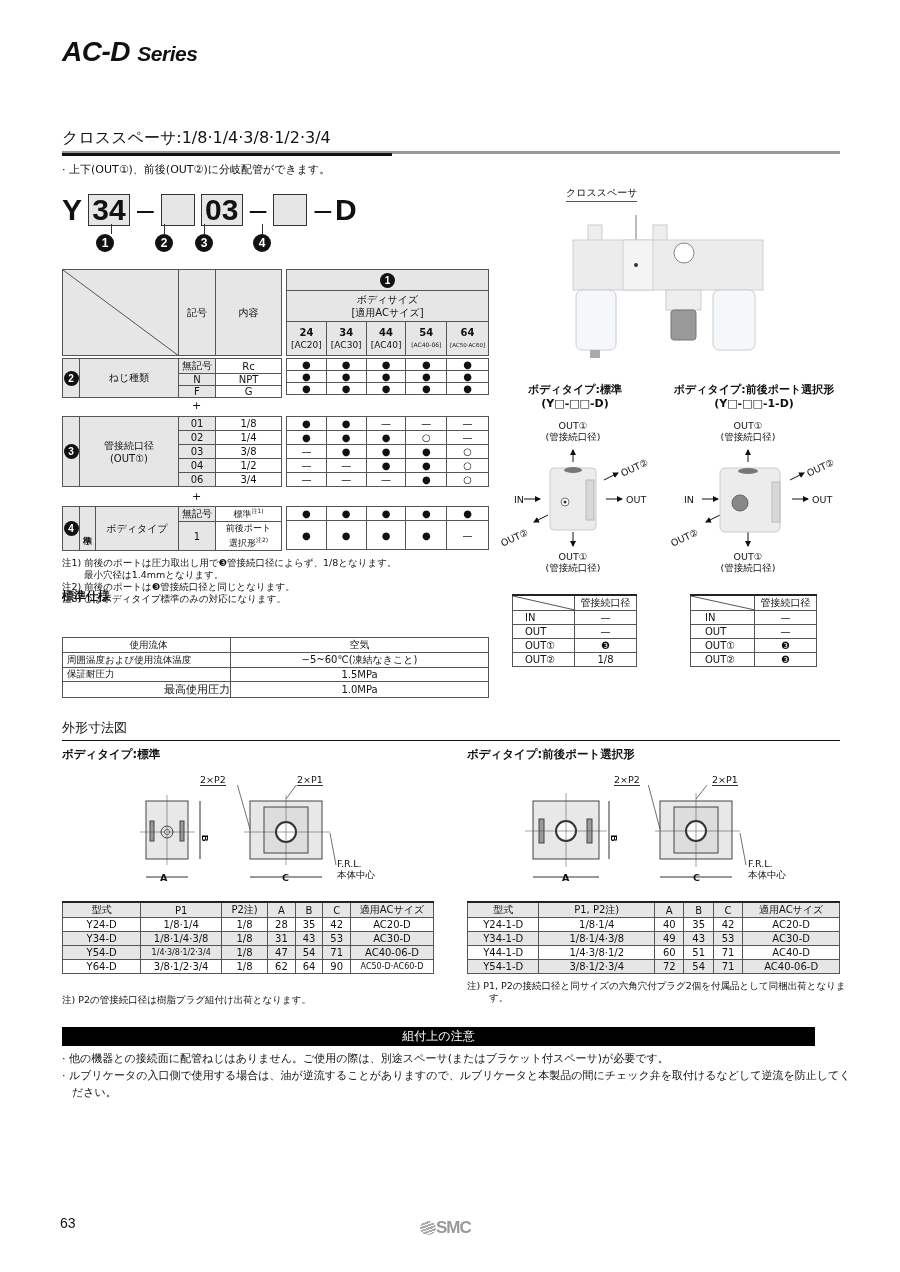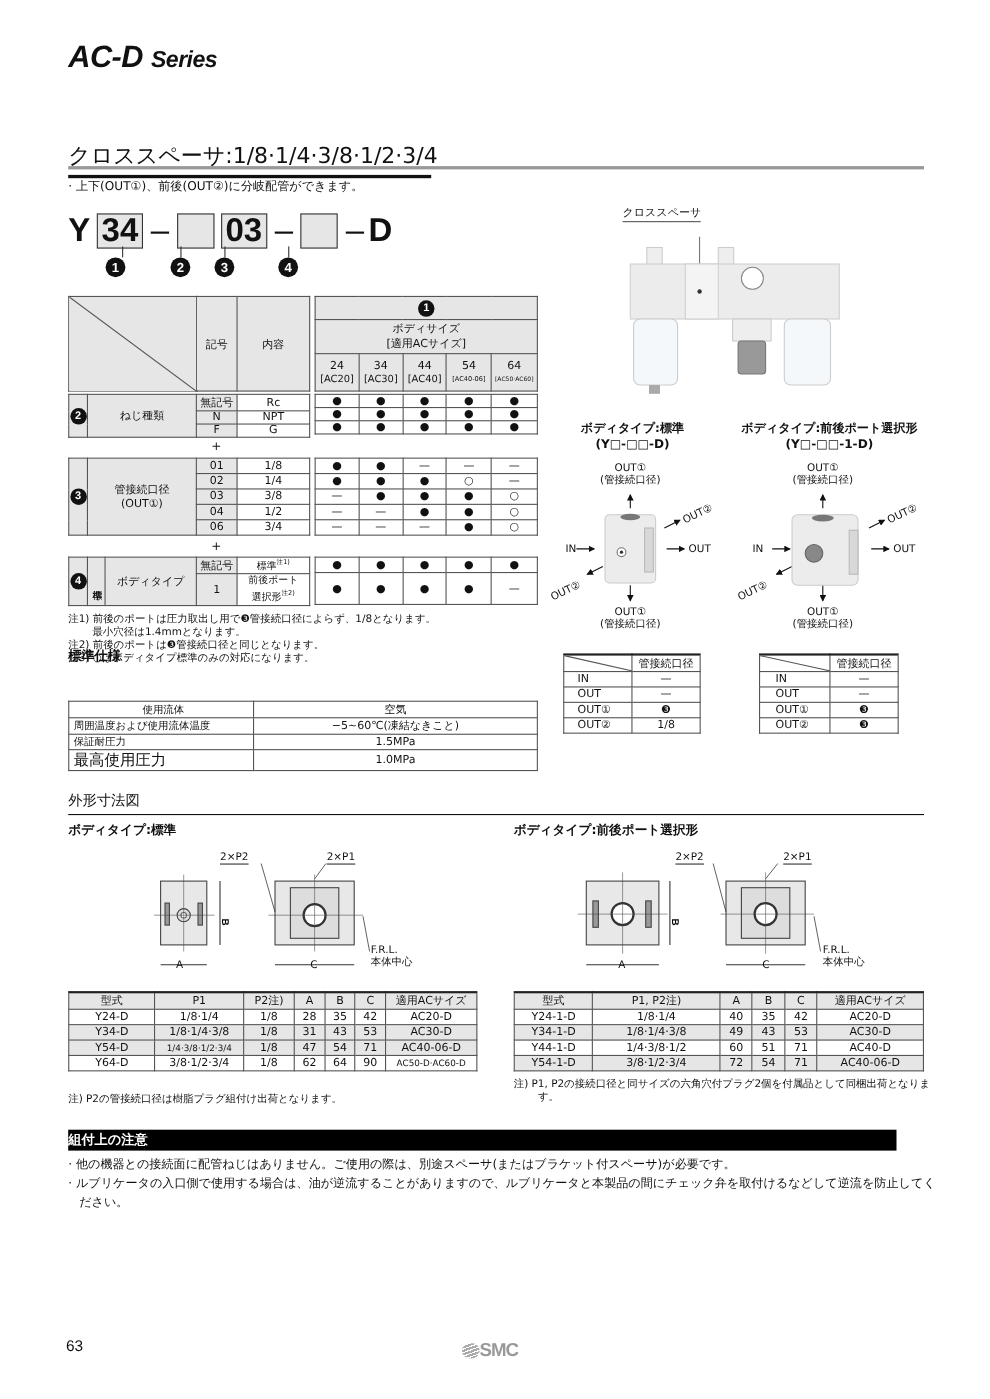--- a/index.html
+++ b/index.html
@@ -1,39 +1,39 @@
 <!DOCTYPE html>
 <html><head>
 <meta charset="utf-8">
 <style>
   * { box-sizing: border-box; margin: 0; padding: 0; }
   body { width: 900px; height: 1272px; background: #fff; font-family: "DejaVu Sans", sans-serif; color: #111; position: relative; overflow: hidden; }
   .abs { position: absolute; }
   .series-title { left: 62px; top: 36px; font-family: "Liberation Sans", sans-serif; font-style: italic; font-weight: bold; font-size: 28px; letter-spacing: -0.5px; }
   .series-title .small { font-size: 21px; }
   .sec-head { left: 62px; top: 128px; width: 778px; height: 26px; border-bottom: 3px solid #999; }
-  .sec-head .txt { position: absolute; left: 0; top: 0; font-size: 20px; padding-bottom: 4px; border-bottom: 3px solid #111; width: 330px; white-space: nowrap; }
+  .sec-head .txt { position: absolute; left: 0; top: 0; font-size: 16px; padding-bottom: 4px; border-bottom: 3px solid #111; width: 330px; white-space: nowrap; }
   .bullet-line { left: 62px; top: 162px; font-size: 11px; }
   
   .code { left: 62px; top: 190px; height: 40px; display: flex; align-items: center; font-family: "Liberation Sans", sans-serif; font-weight: bold; font-size: 30px; }
   .code .box { display: inline-block; width: 42px; height: 32px; border: 1.5px solid #333; background: #e6e6e6; text-align: center; line-height: 30px; margin: 0 3px; }
   .code .box.sm { width: 34px; }
   .code .dash { margin: 0 4px; font-weight: normal; }
   .num-circ { display: inline-block; width: 15px; height: 15px; border-radius: 50%; background: #111; color: #fff; font-size: 10px; font-weight: bold; text-align: center; line-height: 15px; font-family: "Liberation Sans", sans-serif; }
   .code-num { position: absolute; top: 234px; }
   .code-tick { position: absolute; top: 224px; width: 1px; height: 10px; background: #333; }
   table { border-collapse: collapse; }
   .tbl td, .tbl th { border: 1px solid #555; font-size: 10px; text-align: center; font-weight: normal; padding: 0; }
   .gray { background: #e6e6e6; }
-  .b { font-weight: normal; }
+  .b { font-weight: bold; }
   .note { font-size: 9.5px; line-height: 12px; }
   .sub-head { font-size: 12px; font-weight: bold; }
   .caption { font-size: 11px; font-weight: bold; text-align: center; line-height: 14px; }
   .lbl { font-size: 9.5px; text-align: center; line-height: 11px; }
-  .black-bar { left: 62px; top: 1027px; width: 753px; height: 19px; background: #000; color: #fff; font-size: 12px; line-height: 19px; font-weight: bold; }
+  .black-bar { left: 62px; top: 1027px; width: 753px; height: 19px; background: #000; color: #fff; text-align: center; font-size: 12px; line-height: 19px; }
   .caution { left: 62px; top: 1050px; width: 790px; font-size: 11px; line-height: 17px; }
   .page-num { left: 60px; top: 1215px; font-size: 14px; font-family: "Liberation Sans", sans-serif; }
   .logo { left: 420px; top: 1218px; font-family: "Liberation Sans", sans-serif; font-weight: bold; font-size: 17px; color: #999; letter-spacing: -1px; }
   .dim-head { left: 62px; top: 719px; width: 778px; height: 22px; border-bottom: 1.5px solid #111; font-size: 13px; }
 </style>
 </head>
 <body>
 
 <div class="abs series-title">
   <span>AC-D</span>
@@ -300,21 +300,21 @@
         </tr>
     <tr style="height:14px">
           <td class="b" style="text-align:left;padding-left:4px;font-size:9.5px">周囲温度および使用流体温度</td>
           <td>−5~60℃(凍結なきこと)</td>
         </tr>
     <tr style="height:14px">
           <td class="b" style="text-align:left;padding-left:4px;font-size:9.5px">保証耐圧力</td>
           <td>1.5MPa</td>
         </tr>
     <tr style="height:14px">
-          <td class="b" style="text-align:left;padding-left:4px;font-size:14px">最高使用圧力</td>
+          <td class="b" style="text-align:right;padding-left:4px;font-size:11px">最高使用圧力</td>
           <td>1.0MPa</td>
         </tr>
   </tbody>
     </table>
 </div>
 
 <div class="abs" style="left:566px;top:186px;font-size:10px;border-bottom:1px solid #555;padding-bottom:1px">クロススペーサ</div>
 <svg class="abs" style="left:568px;top:215px" width="200" height="150">
   <line x1="68" y1="0" x2="68" y2="30" stroke="#555" stroke-width="0.8"></line>
   <rect x="20" y="10" width="14" height="18" fill="#eee" stroke="#ccc"></rect>

